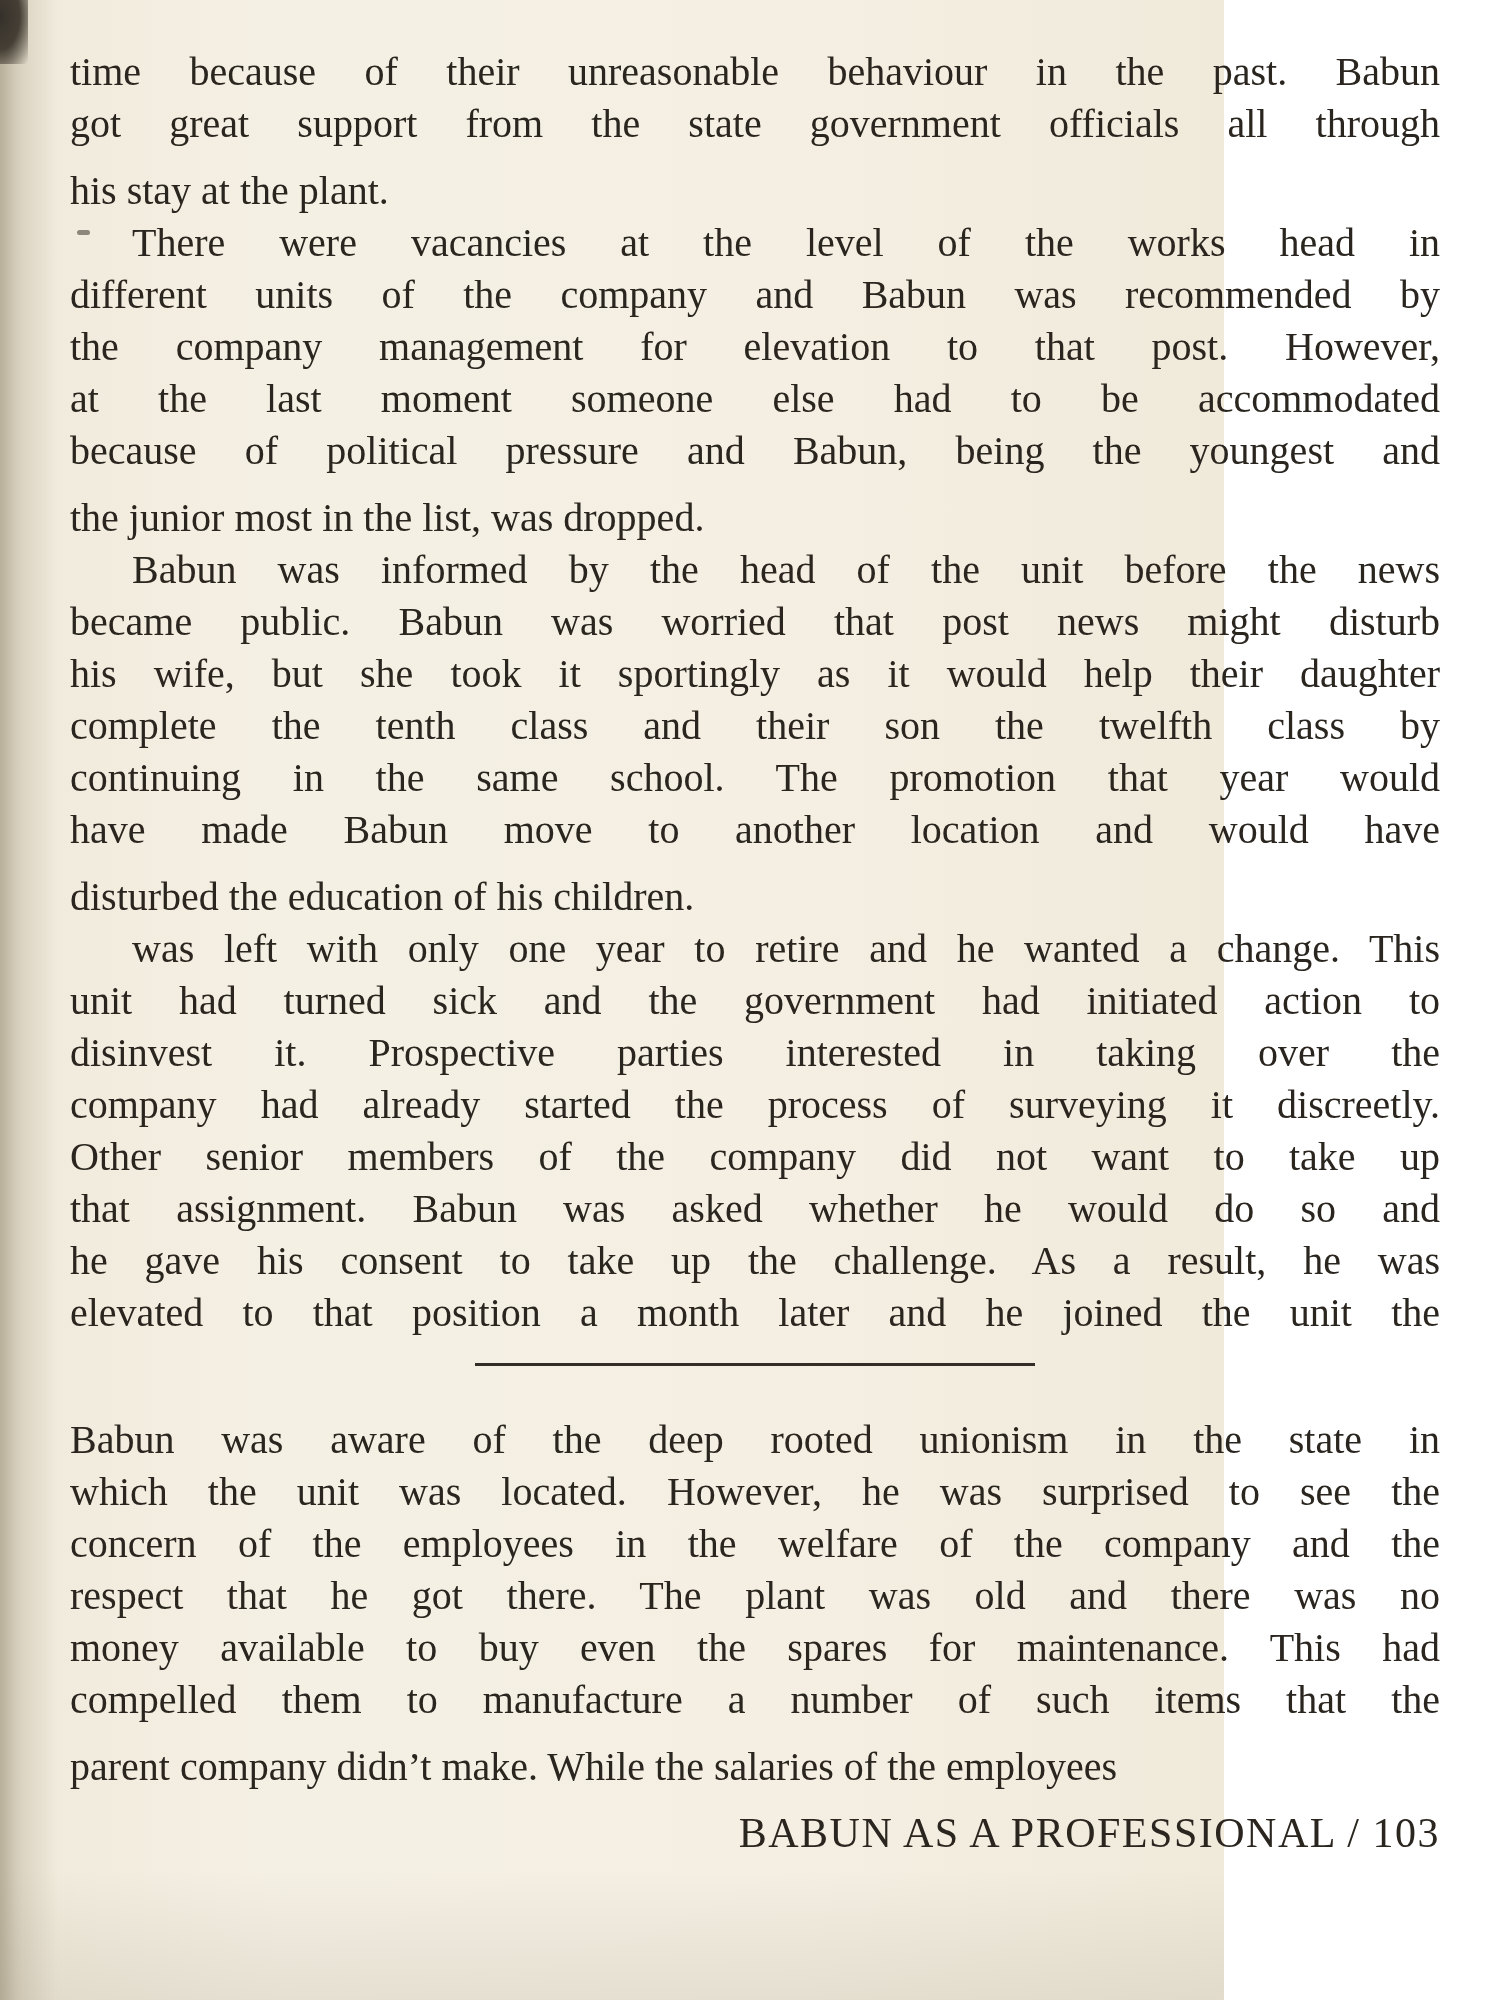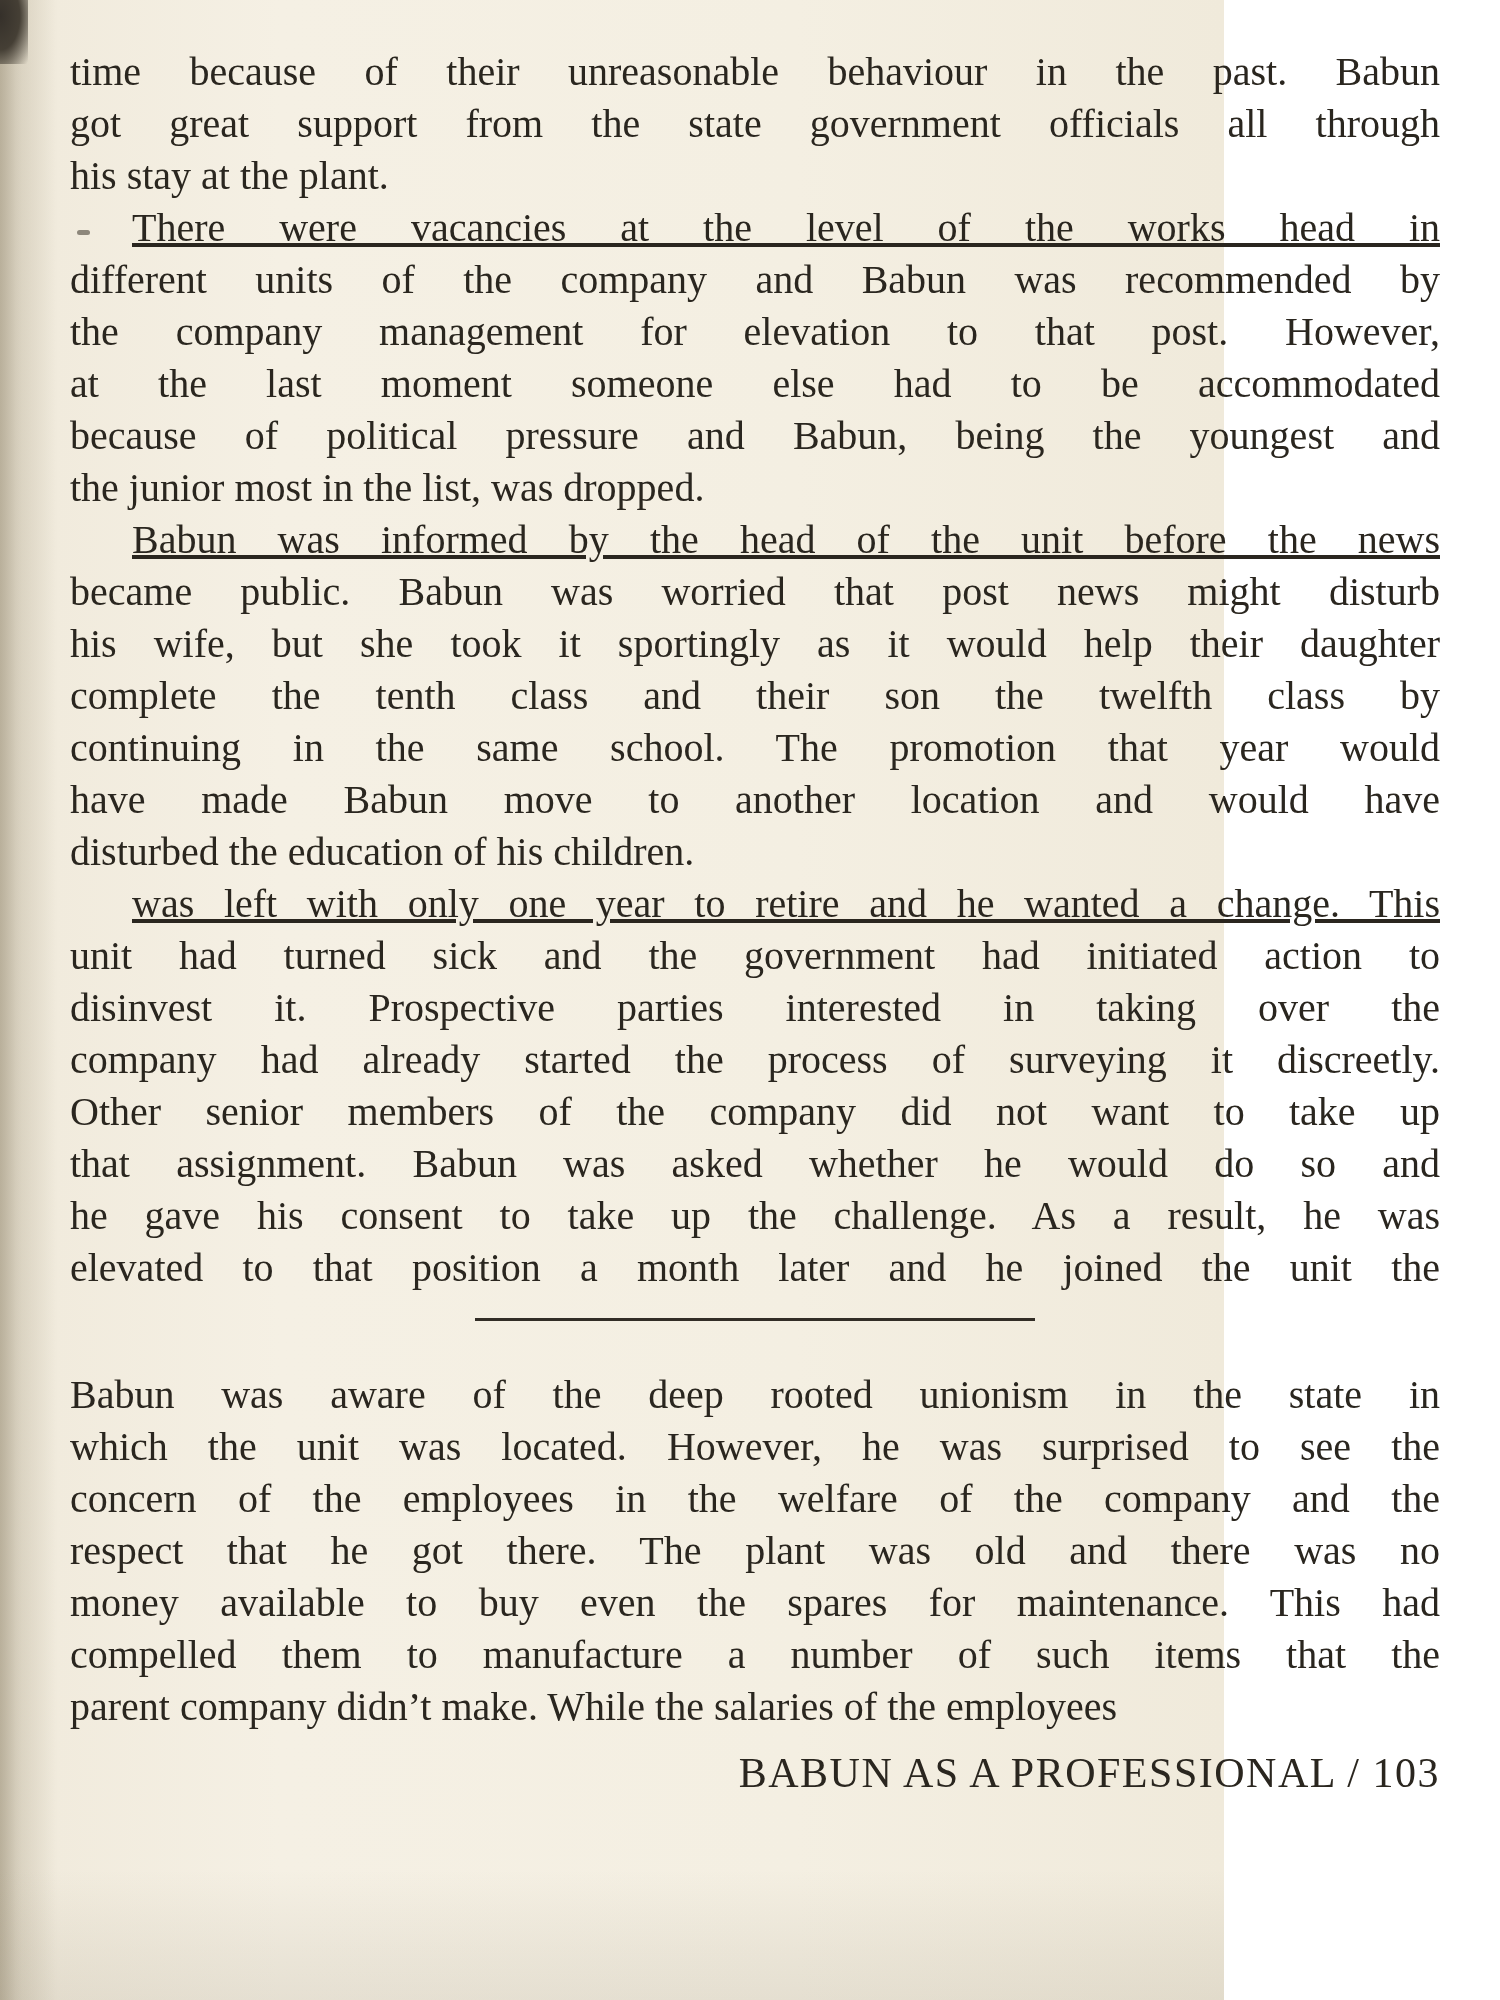--- a/index.html
+++ b/index.html
@@ -74,24 +74,24 @@
     font-size: 40px;
     line-height: 52px;
   }
   .para { margin: 0; }
   .line {
     text-align: justify;
     text-align-last: justify;
   }
   .line.last {
     text-align-last: left;
+    margin-top: 15px;
   }
   .para.indent .line:first-child {
     text-indent: 62px;
-    text-decoration: underline;
   }
   .divider {
     width: 560px;
     height: 3px;
     background: #322d26;
     margin: 24px auto 48px auto;
   }
   .footer {
     margin-top: 18px;
     text-align: right;

